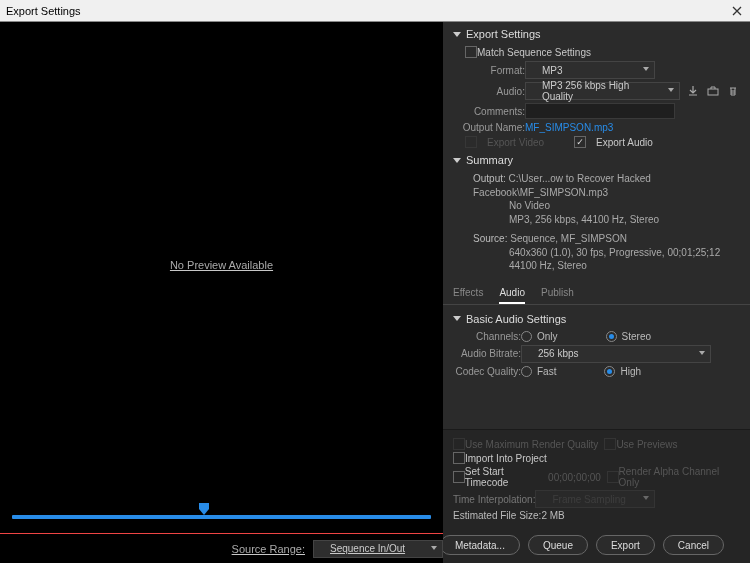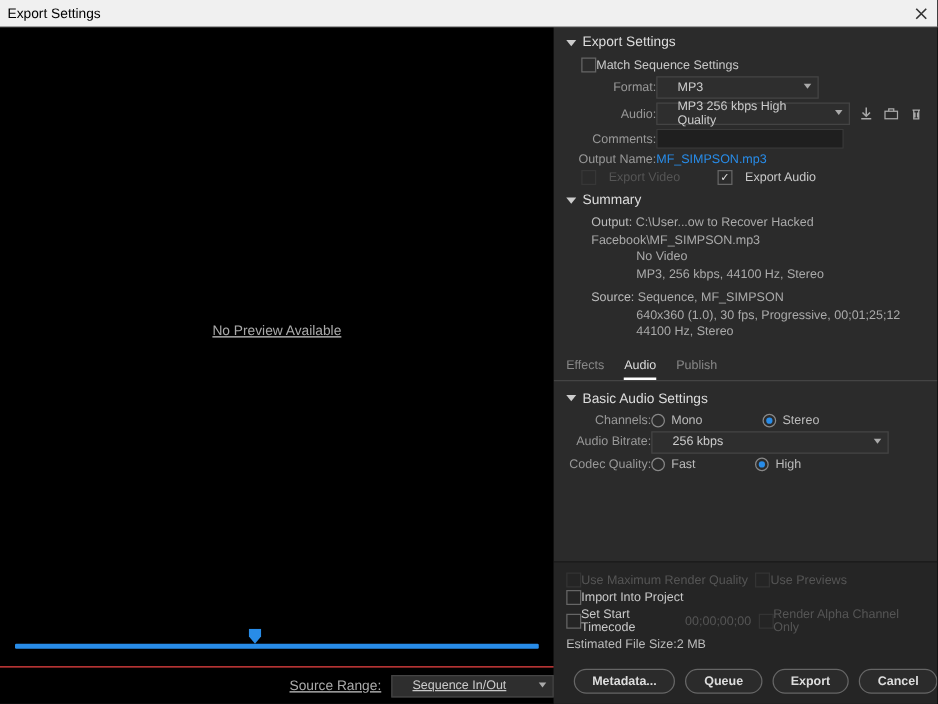--- a/index.html
+++ b/index.html
@@ -200,24 +200,23 @@
   .bottom-options {
     padding: 6px 10px;
     border-top: 1px solid #1a1a1a;
     background: #252525;
   }
   .bottom-options .form-row { margin: 2px 0; }
   .bottom-options .disabled-text { font-size: 10px; }
   .footer-buttons {
     display: flex;
     gap: 8px;
-    padding: 6px 0 8px 10px;
+    padding: 6px 26px 8px 10px;
     justify-content: flex-end;
     background: #252525;
-    font-weight: bold;
   }
   .btn {
     border: 1px solid #666;
     border-radius: 11px;
     height: 20px;
     padding: 0 14px;
     display: flex; align-items: center;
     color: #ddd;
     font-size: 10px;
     cursor: pointer;
@@ -355,21 +354,21 @@
     <div class="audio-section">
       <div class="section-header">
         <span class="disclose"></span>
         <span>Basic Audio Settings</span>
       </div>
       <div class="form-row">
         <span class="label-narrow">Channels:</span>
         <div class="radio-group">
           <div class="radio-option">
             <span class="radio"></span>
-            <span>Mono</span>
+            <span>Only</span>
           </div>
           <div class="radio-option">
             <span class="radio selected"></span>
             <span>Stereo</span>
           </div>
         </div>
       </div>
       <div class="form-row">
         <span class="label-narrow">Audio Bitrate:</span>
         <div class="dropdown" style="min-width:190px">
@@ -408,20 +407,27 @@
       </div>
       <div class="form-row">
         <span class="checkbox"></span>
         <span>Set Start Timecode</span>
         <span class="disabled-text">00;00;00;00</span>
         <span style="width:6px"></span>
         <span class="checkbox disabled"></span>
         <span class="disabled-text">Render Alpha Channel Only</span>
       </div>
       <div class="form-row">
+        <span style="color:#777">Time Interpolation:</span>
+        <div class="dropdown" style="min-width:120px; opacity:0.5">
+          <span class="disabled-text">Frame Sampling</span>
+          <span class="caret small-caret"></span>
+        </div>
+      </div>
+      <div class="form-row">
         <span style="color:#bbb">Estimated File Size:</span>
         <span style="color:#bbb">2 MB</span>
       </div>
     </div>
 
     <div class="footer-buttons">
       <div class="btn">Metadata...</div>
       <div class="btn">Queue</div>
       <div class="btn">Export</div>
       <div class="btn">Cancel</div>

